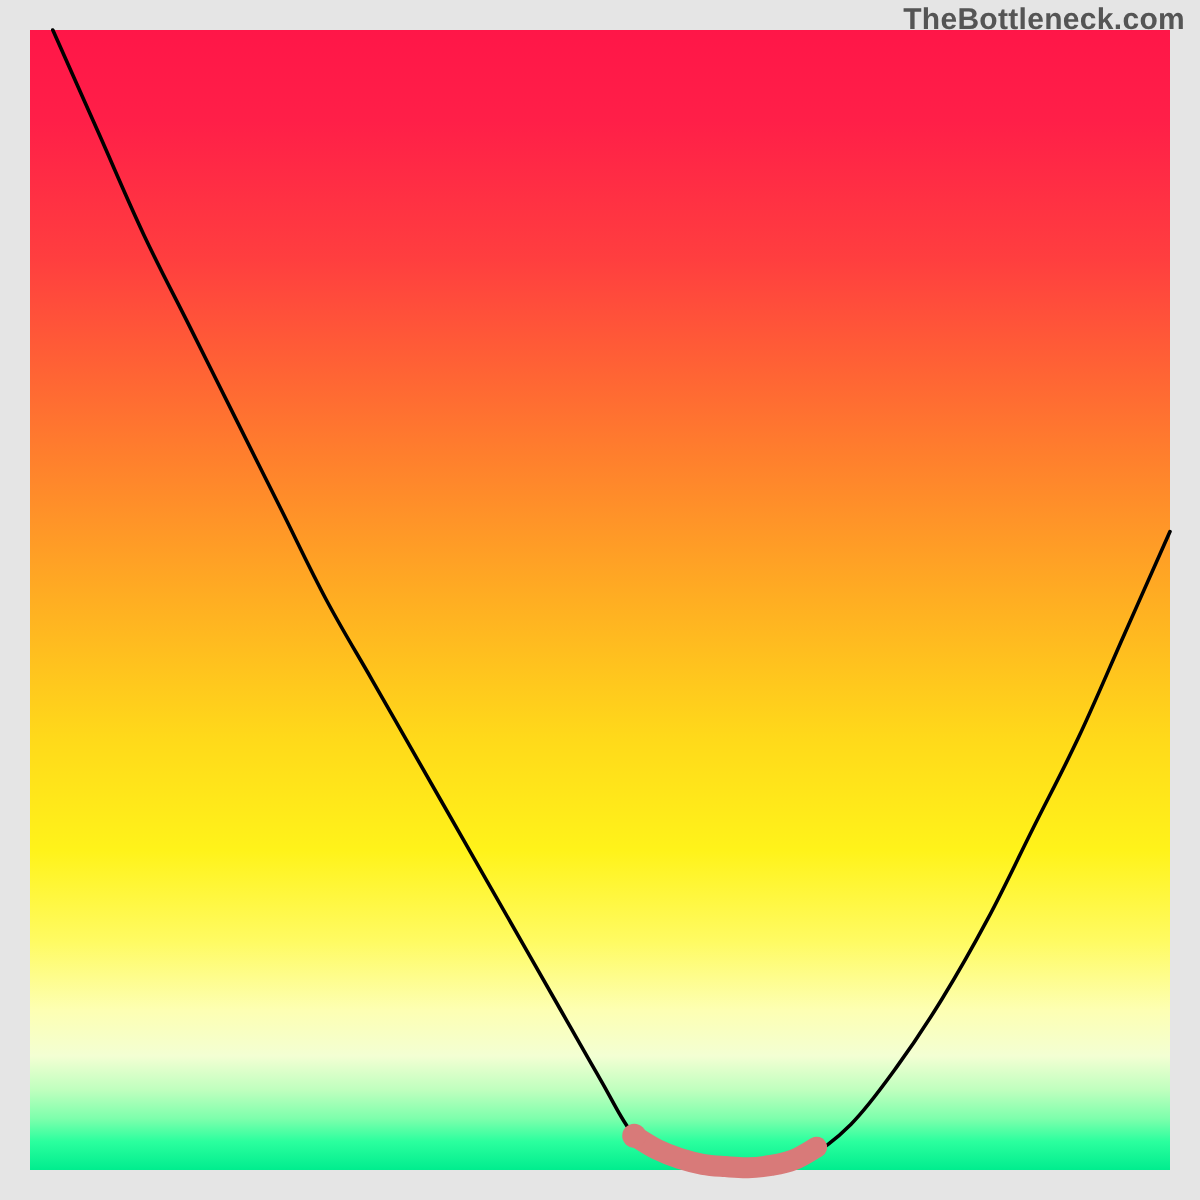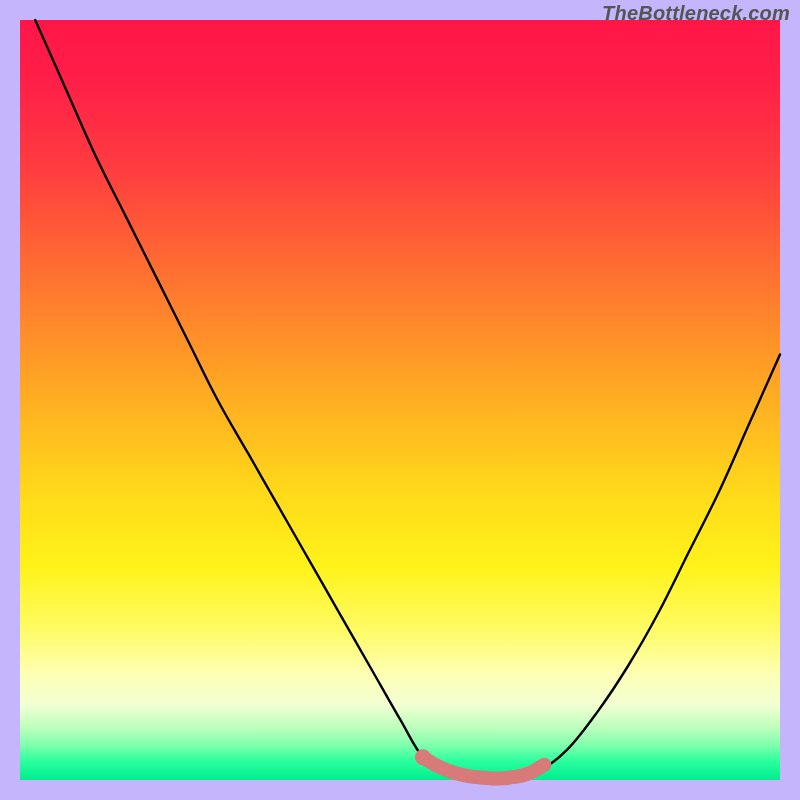--- a/index.html
+++ b/index.html
@@ -7,22 +7,21 @@
     padding: 0;
     width: 800px;
     height: 800px;
     background: #000;
     overflow: hidden;
     font-family: Arial, Helvetica, sans-serif;
   }
   .frame {
     position: absolute;
     inset: 0;
-    background: #c4b5fd;
-    font-style: italic;
+    background: #e5e5e5;
   }
   .plot-area {
     position: absolute;
     left: 20px;
     top: 20px;
     width: 760px;
     height: 760px;
     
     background: linear-gradient(
       to bottom,

